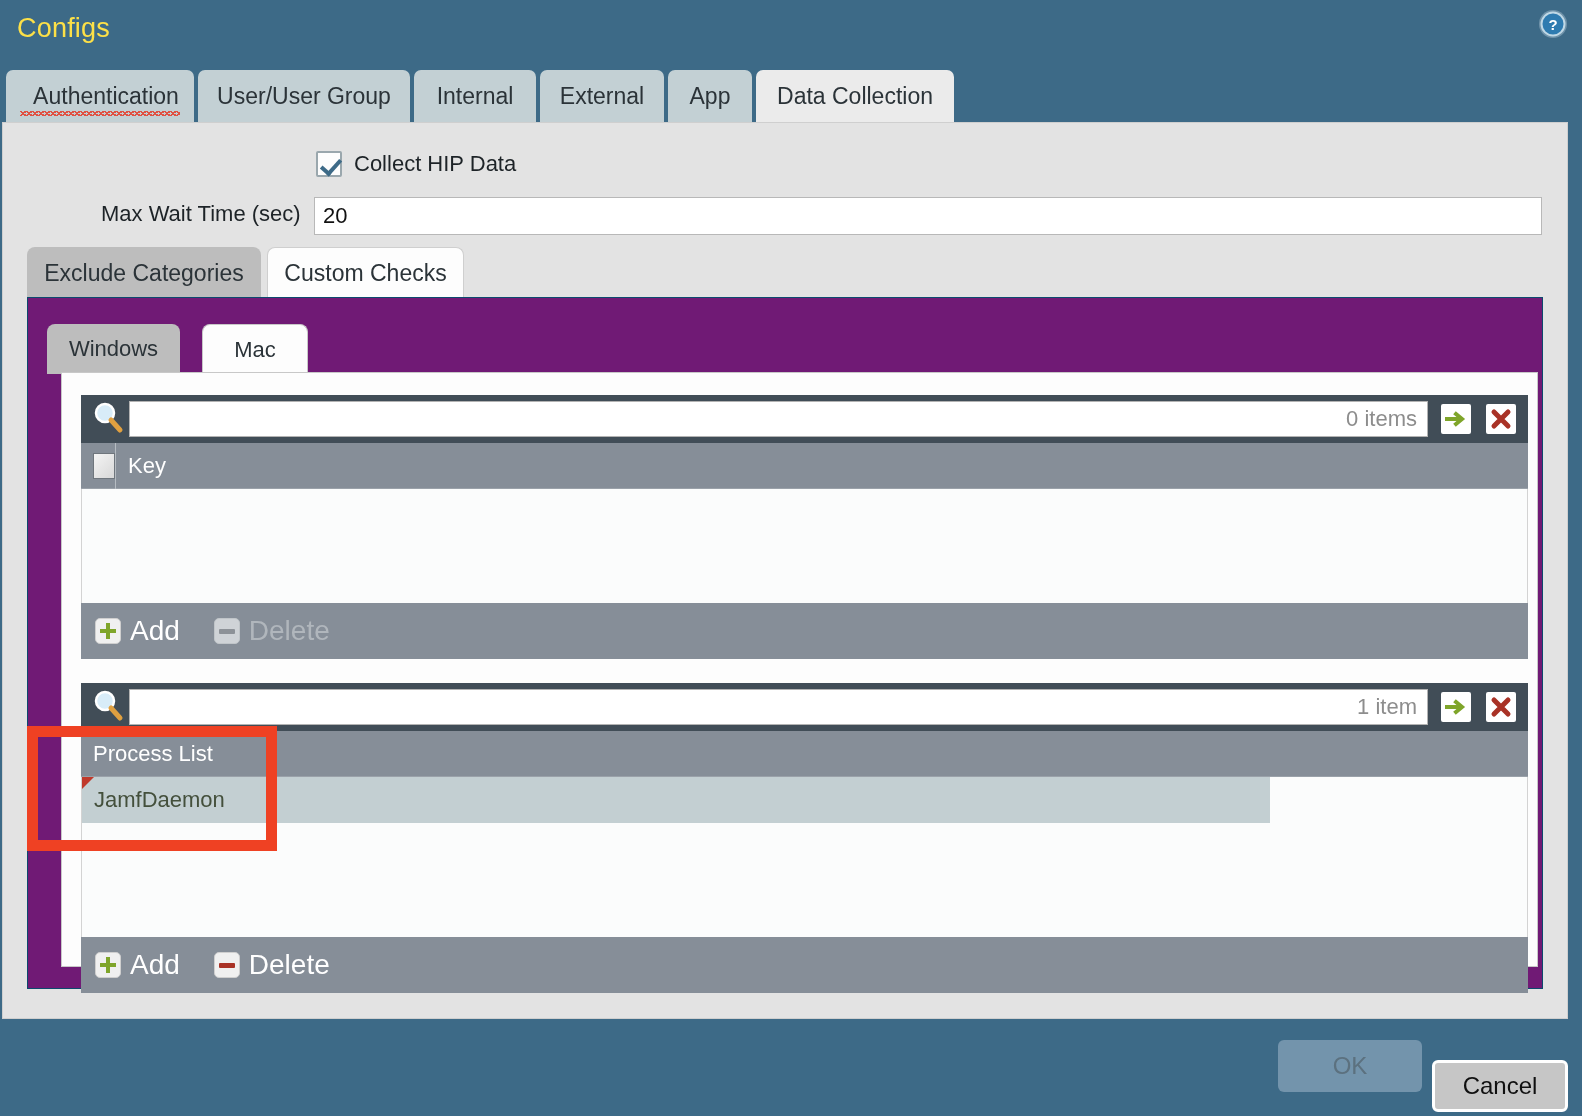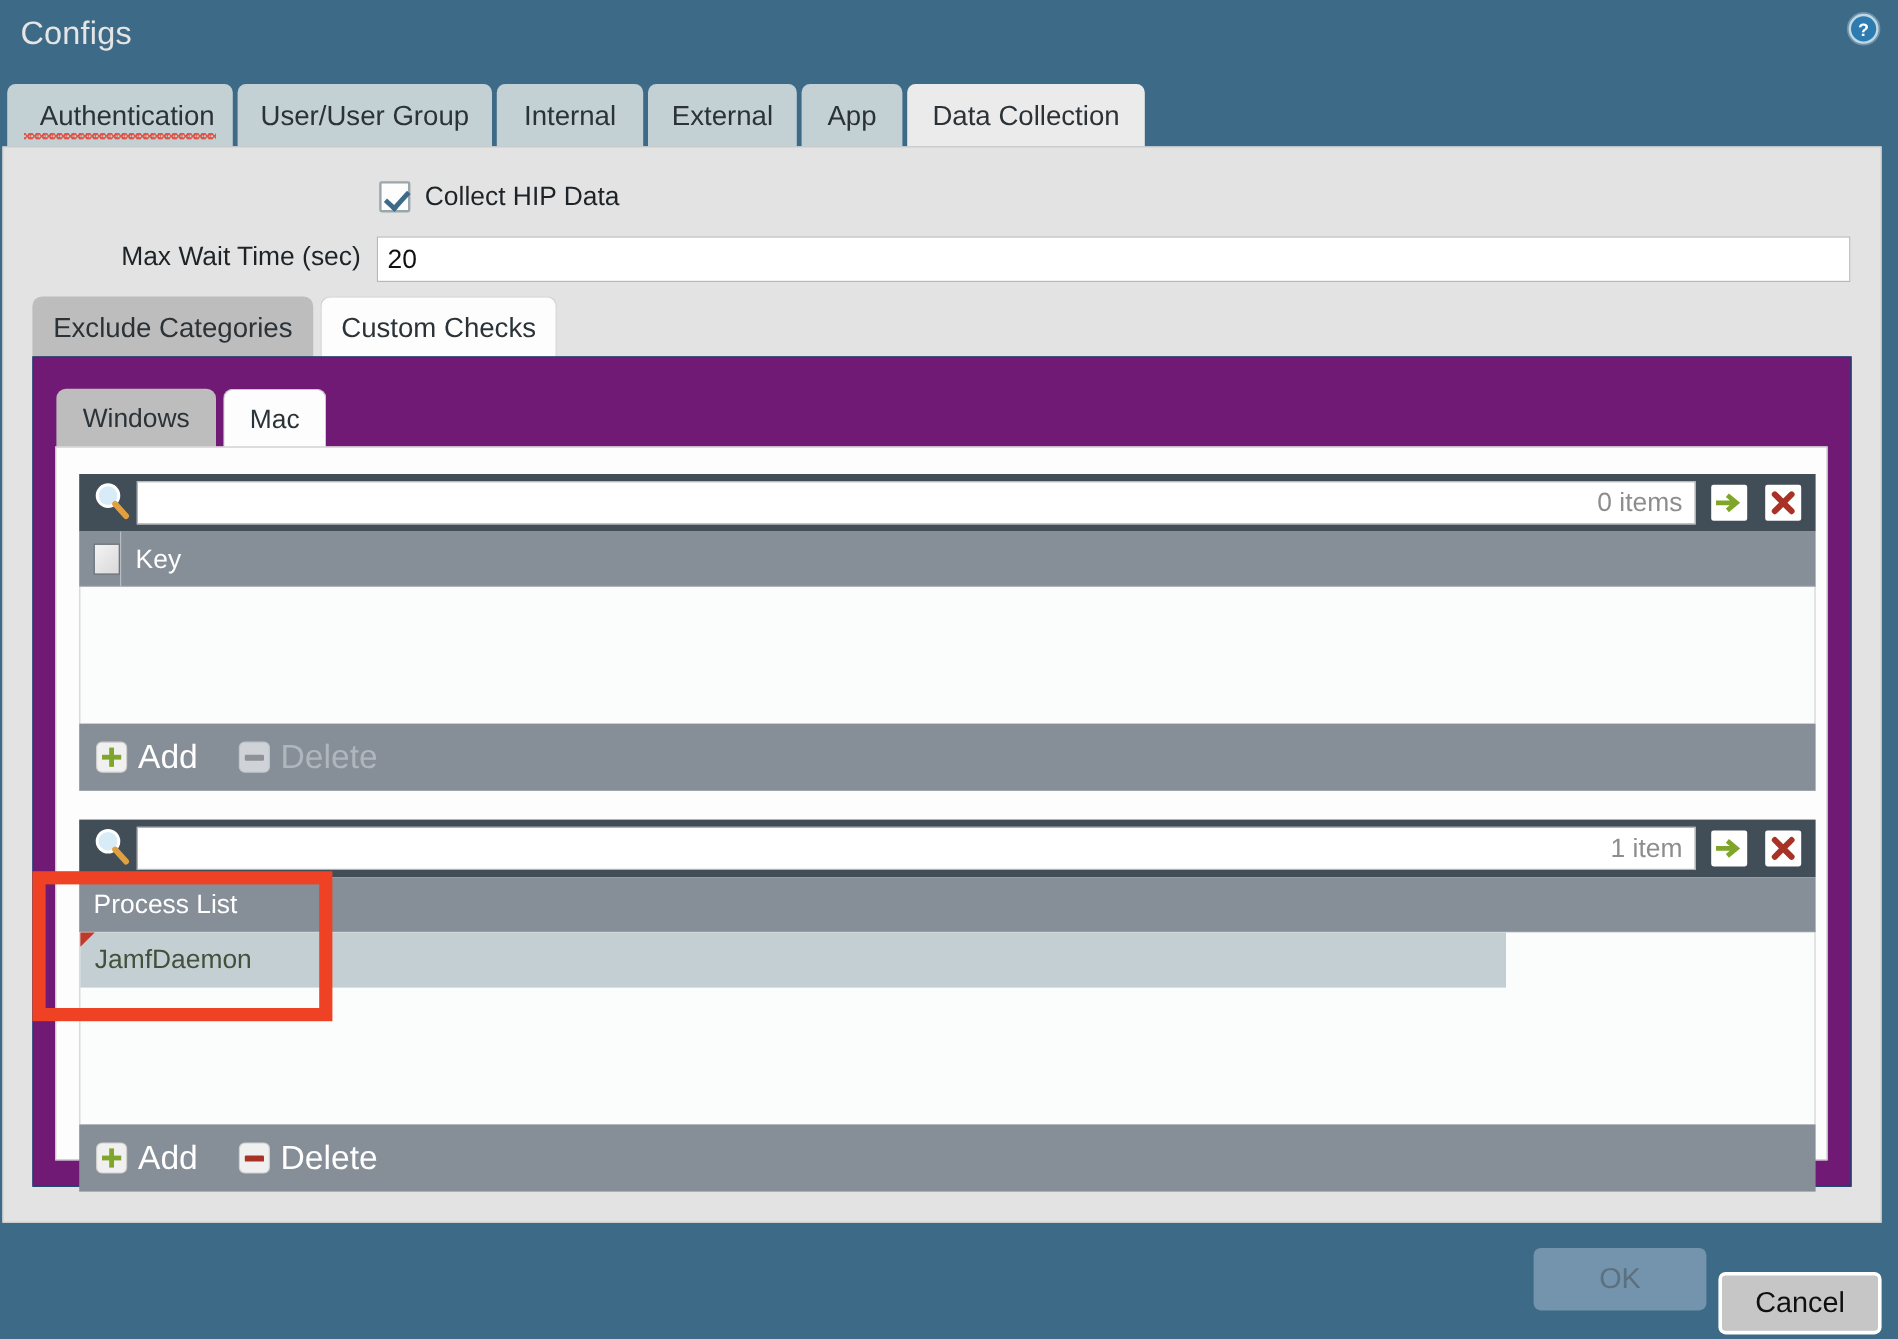--- a/index.html
+++ b/index.html
@@ -28,21 +28,21 @@
   .titlebar {
     position: absolute;
     left: 0; top: 0;
     width: 1582px; height: 62px;
     background: #3d6a87;
   }
   .title-text {
     position: absolute;
     left: 17px; top: 13px;
     font-size: 27px;
-    color: #e5e5e5;
+    color: #fde047;
     letter-spacing: .2px;
     white-space: nowrap;
   }
   .help-icon {
     position: absolute;
     right: 14px; top: 9px;
     width: 30px; height: 30px;
   }
 
   
@@ -201,21 +201,21 @@
     white-space: nowrap;
   }
   .ostab.active {
     background: #fdfdfd;
     border: 1px solid #c8c8c8;
     border-bottom: none;
   }
 
   .ospanel {
     position: absolute;
-    left: 18px; top: 74px;
+    left: 33px; top: 74px;
     width: 1477px; height: 595px;
     background: #fdfdfd;
     border: 1px solid #c8c8c8;
     box-sizing: border-box;
   }
 
   
   .grid {
     position: absolute;
     left: 19px;
@@ -473,21 +473,21 @@
         <span>Custom Checks</span>
       </div>
     </div>
 
     <div class="subpanel">
 
       <div class="ostabrow">
         <div class="ostab" style="left:0px;width:133px;">
           <span>Windows</span>
         </div>
-        <div class="ostab active" style="left:139px;width:86px;text-align:center;">
+        <div class="ostab active" style="left:155px;width:106px;text-align:center;">
           <span>Mac</span>
         </div>
       </div>
 
       <div class="ospanel">
 
         <div class="grid" style="top:22px;">
 
           <div class="grid-toolbar">
             <div class="search-wrap">

